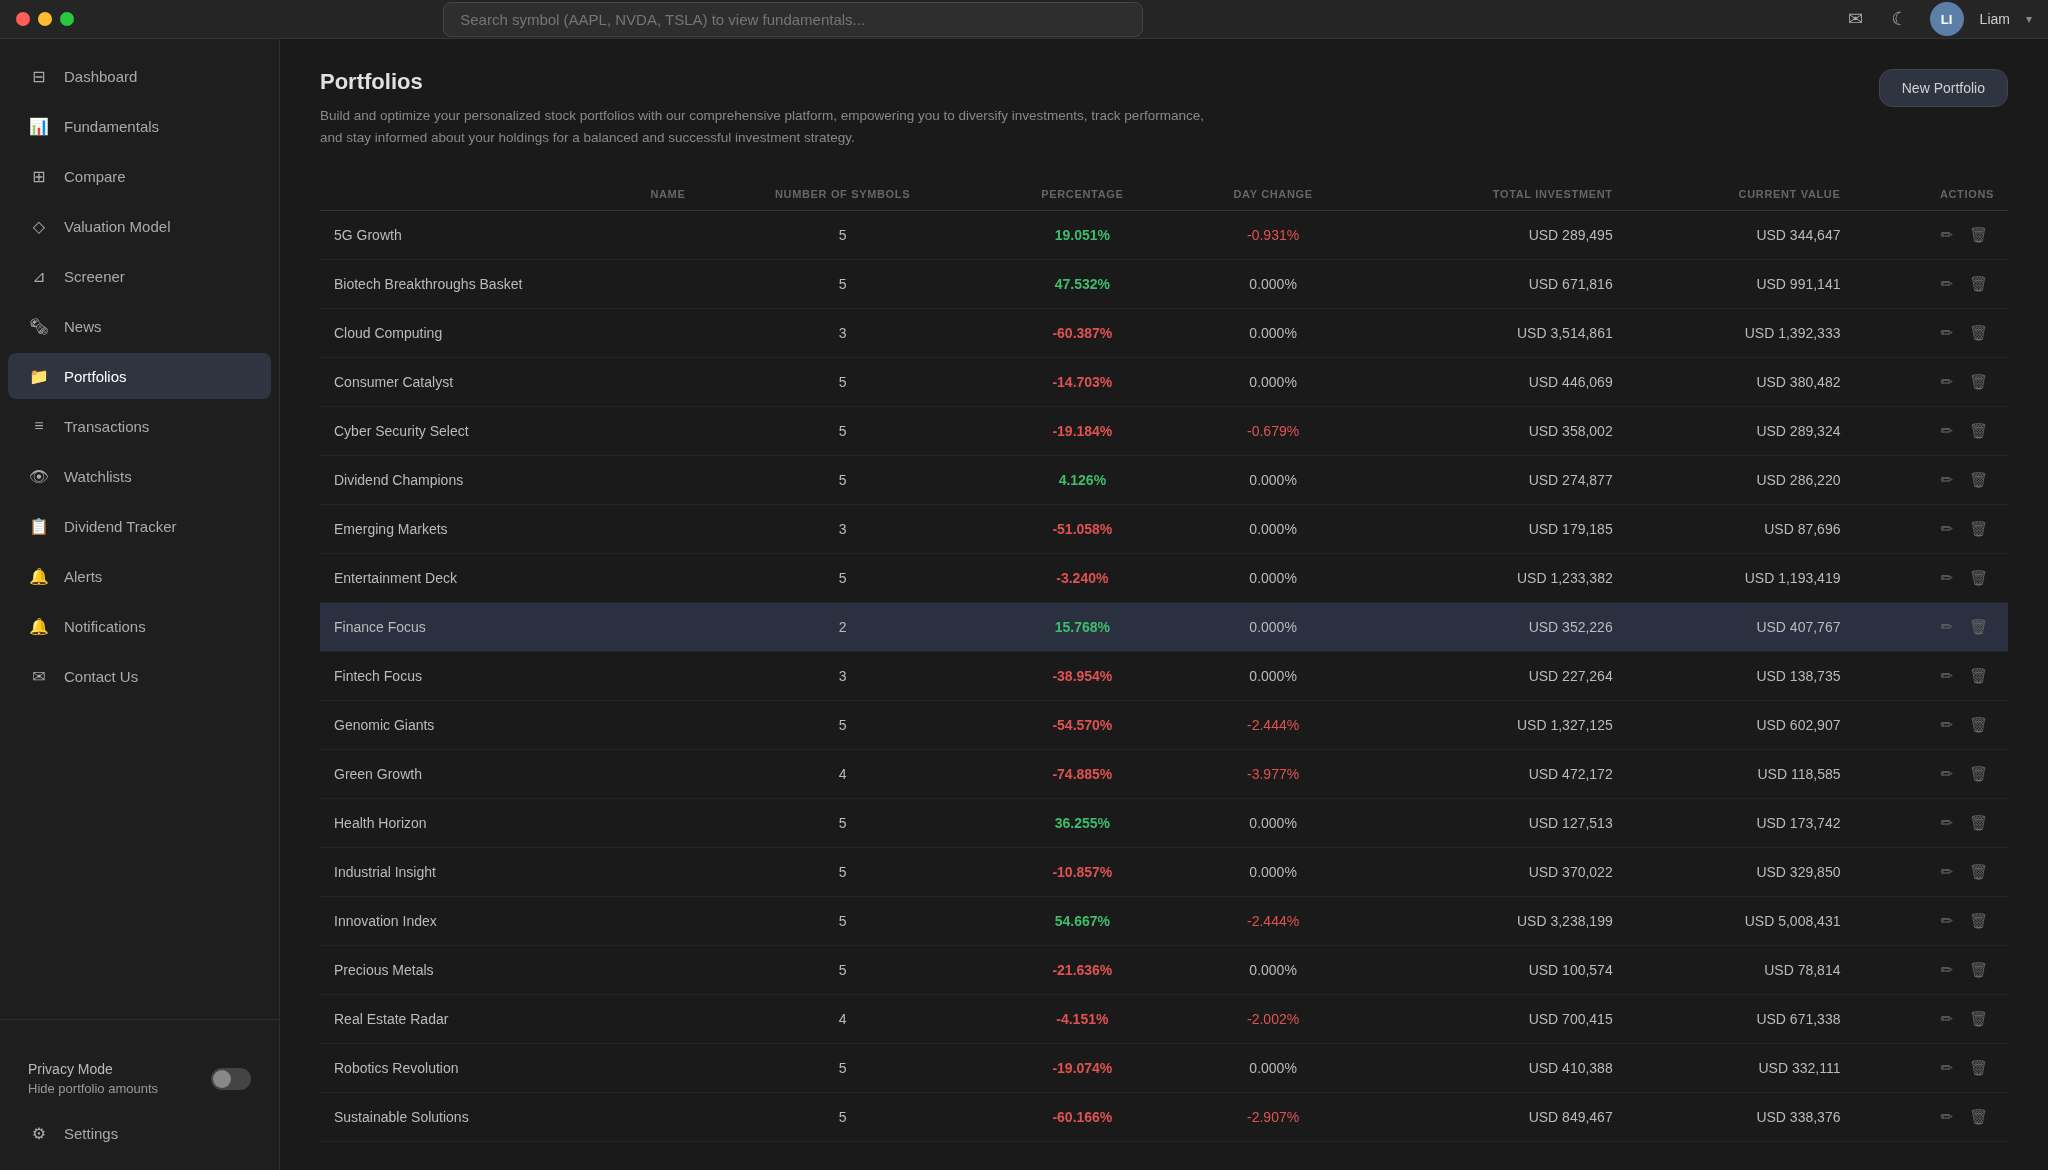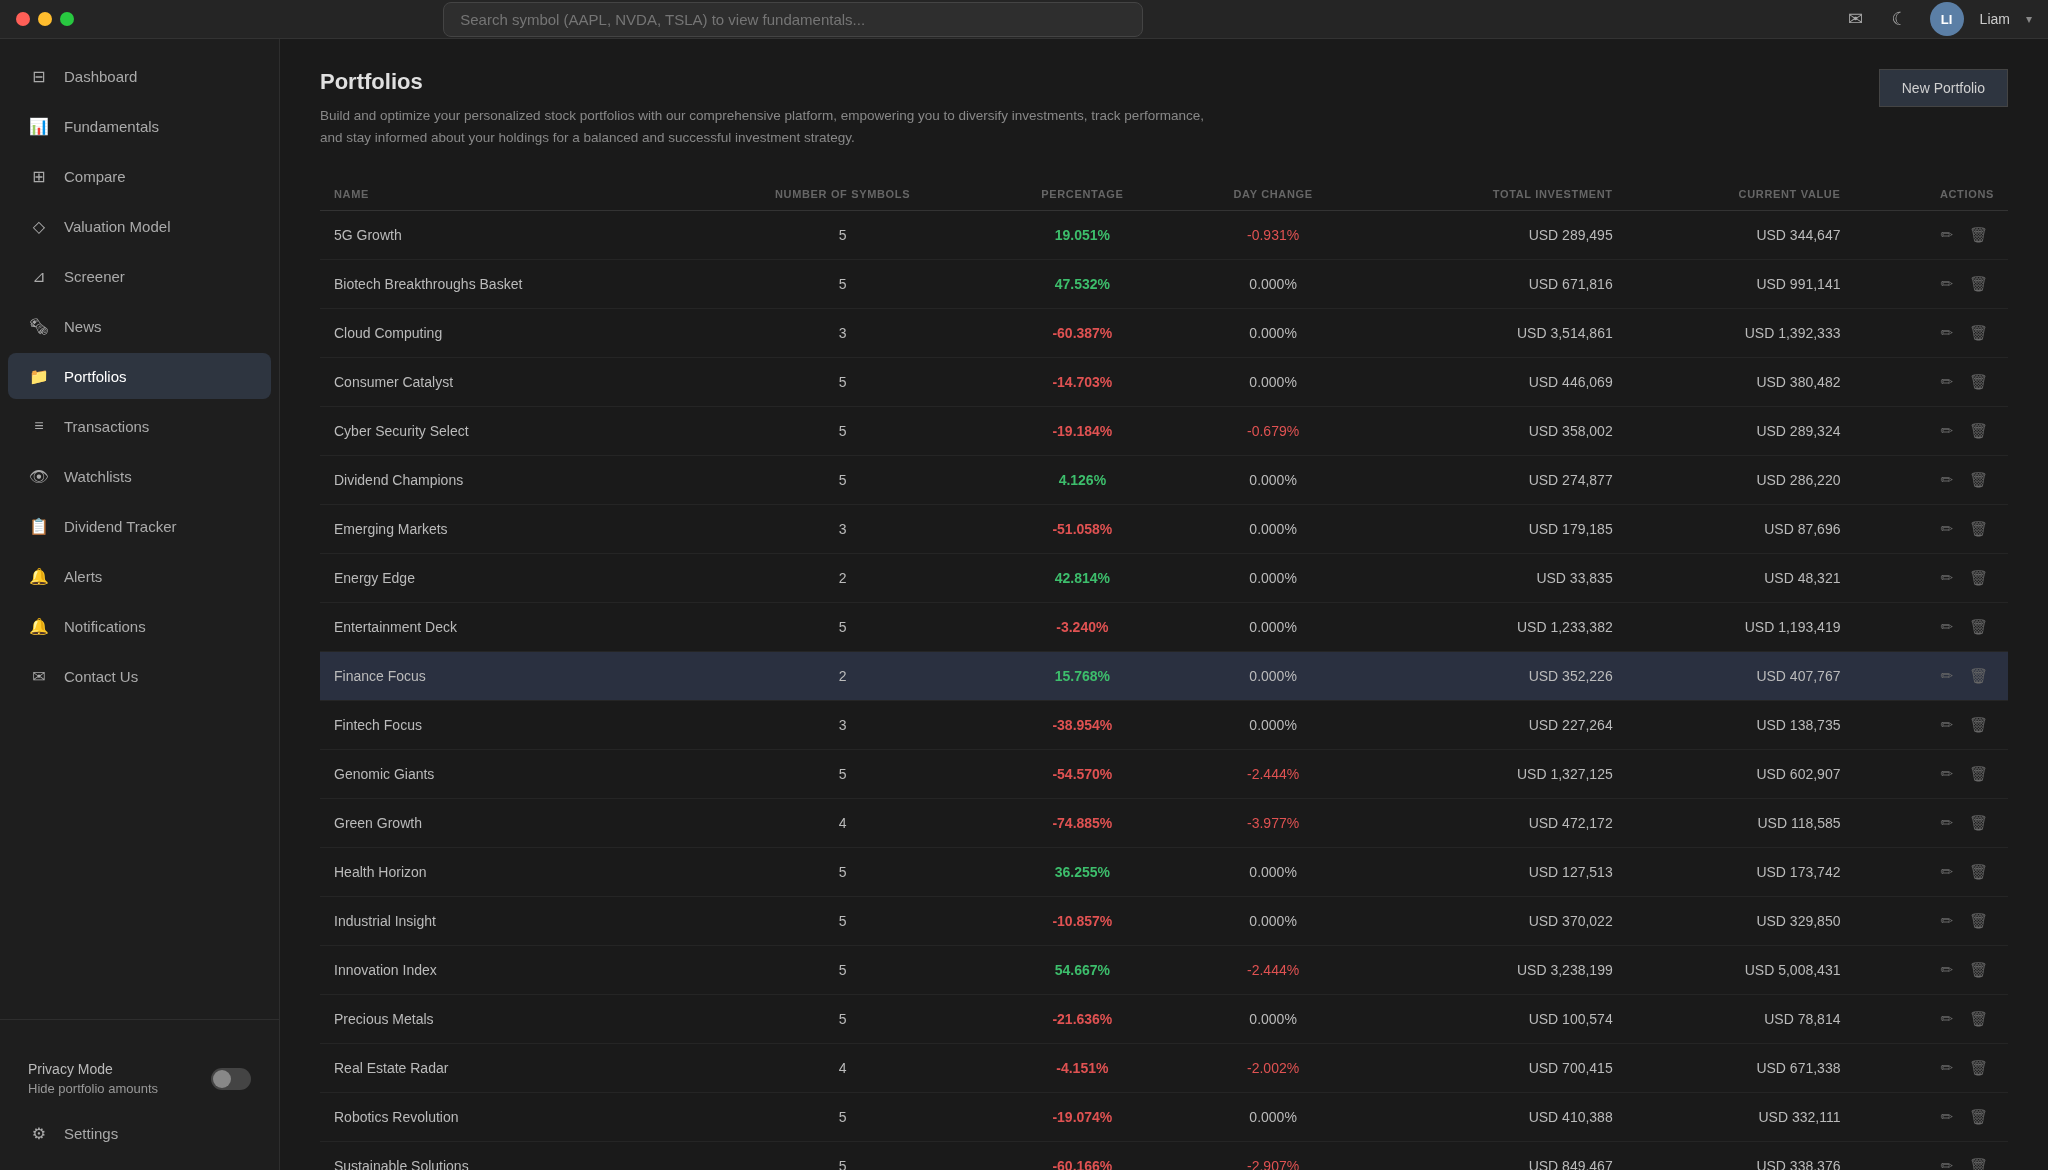--- a/index.html
+++ b/index.html
@@ -196,21 +196,21 @@
       font-size: 13.5px;
       color: #888;
       line-height: 1.6;
     }
 
     .new-portfolio-btn {
       background: #2e3540;
       border: 1px solid #444;
       color: #d0d0d0;
       padding: 10px 22px;
-      border-radius: 0;
+      border-radius: 13px;
       font-size: 14px;
       cursor: pointer;
       white-space: nowrap;
       flex-shrink: 0;
     }
 
     
     .portfolios-table {
       width: 100%;
       border-collapse: collapse;
@@ -218,21 +218,21 @@
     .portfolios-table thead tr {
       border-bottom: 1px solid #333;
     }
     .portfolios-table th {
       padding: 10px 14px;
       font-size: 11px;
       font-weight: 600;
       color: #666;
       text-transform: uppercase;
       letter-spacing: 0.06em;
-      text-align: left;
+      text-align: right;
     }
     .portfolios-table th.right { text-align: right; }
     .portfolios-table th.center { text-align: center; }
 
     .portfolios-table td {
       padding: 11px 14px;
       font-size: 14px;
       border-bottom: 1px solid #252525;
     }
     .portfolios-table tr.highlighted { background: #2a3040; }
@@ -455,32 +455,20 @@
     <td class="td-pct red">-51.058%</td>
     <td class="td-day neutral">0.000%</td>
     <td class="td-total">USD 179,185</td>
     <td class="td-current">USD 87,696</td>
     <td class="td-actions">
       <button class="action-icon">✏</button>
       <button class="action-icon">🗑</button>
     </td>
   </tr>
           <tr>
-    <td class="td-name">Energy Edge</td>
-    <td class="td-num">2</td>
-    <td class="td-pct green">42.814%</td>
-    <td class="td-day neutral">0.000%</td>
-    <td class="td-total">USD 33,835</td>
-    <td class="td-current">USD 48,321</td>
-    <td class="td-actions">
-      <button class="action-icon">✏</button>
-      <button class="action-icon">🗑</button>
-    </td>
-  </tr>
-          <tr>
     <td class="td-name">Entertainment Deck</td>
     <td class="td-num">5</td>
     <td class="td-pct red">-3.240%</td>
     <td class="td-day neutral">0.000%</td>
     <td class="td-total">USD 1,233,382</td>
     <td class="td-current">USD 1,193,419</td>
     <td class="td-actions">
       <button class="action-icon">✏</button>
       <button class="action-icon">🗑</button>
     </td>

